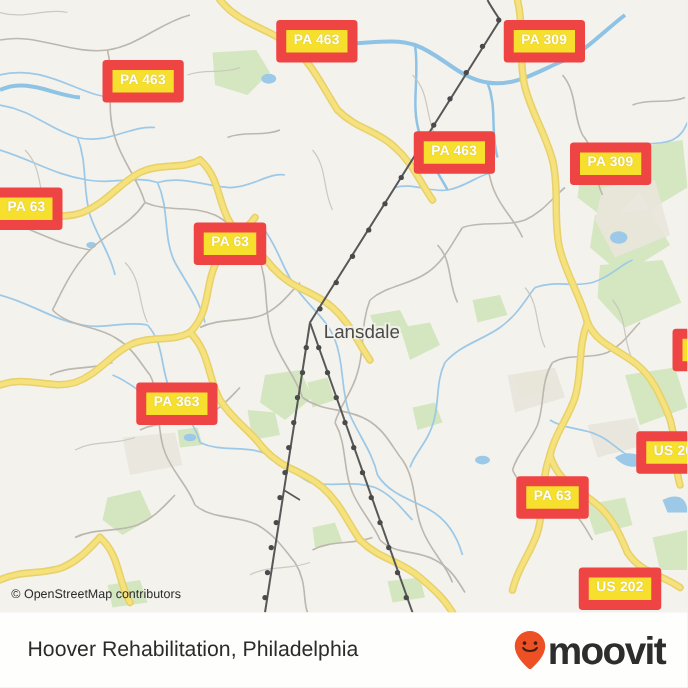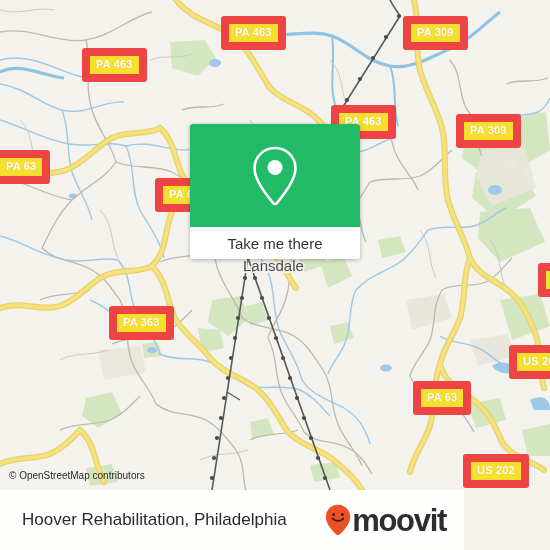--- a/index.html
+++ b/index.html
@@ -30,20 +30,21 @@
     letter-spacing:0.2px;
     box-sizing:content-box;
     text-shadow:0 0 1px rgba(0,0,0,0.18);
   }
   .place-label{
     position:absolute;
     color:#4b4b4b;
     font-size:15px;
     white-space:nowrap;
     text-shadow:-1.5px -1.5px 0 #F3F2ED,1.5px -1.5px 0 #F3F2ED,-1.5px 1.5px 0 #F3F2ED,1.5px 1.5px 0 #F3F2ED,0 0 3px #F3F2ED;
+    margin-left:16px;
   }
 
   
   .attrib{
     position:absolute;left:9px;top:470px;
     font-size:10px;color:#2b2b2b;
     white-space:nowrap;
   }
 
   
@@ -60,21 +61,21 @@
   .pin-svg{display:block;}
   .card-btn{
     height:32px;background:#FFFFFF;
     display:flex;align-items:center;justify-content:center;
     color:#343434;font-size:15px;
     cursor:pointer;
   }
 
   
   .bottombar{
-    position:absolute;left:0;top:490px;width:464px;height:60px;
+    position:absolute;left:0;top:490px;width:550px;height:60px;
     background:rgba(255,255,255,0.90);
     display:flex;align-items:center;
     box-sizing:border-box;
   }
   .bottom-title{
     margin-left:22px;
     font-size:17px;color:#2b2b2b;
     white-space:nowrap;
   }
   .logo{
@@ -320,29 +321,20 @@
     <div class="shield" style="left:155px;top:178px;">PA 63</div>
     <div class="shield" style="left:109px;top:306px;">PA 363</div>
     <div class="shield" style="left:509px;top:345px;">US 202</div>
     <div class="shield" style="left:413px;top:381px;">PA 63</div>
     <div class="shield" style="left:463px;top:454px;">US 202</div>
     <div class="shield" style="left:538px;top:263px;">P</div>
 
     <div class="attrib">© OpenStreetMap contributors</div>
   </div>
 
-  <div class="card">
-    <div class="card-green">
-      <svg class="pin-svg" width="52" height="64" viewBox="0 0 52 64">
-        <path d="M26 4 C14.5 4 5.5 13 5.5 24.3 C5.5 36 17 50 24.3 59.3 C25.1 60.3 26.9 60.3 27.7 59.3 C35 50 46.5 36 46.5 24.3 C46.5 13 37.5 4 26 4 Z" fill="none" stroke="#FFFFFF" stroke-width="2.6"></path>
-        <circle cx="26" cy="23.5" r="7.6" fill="#FFFFFF"></circle>
-      </svg>
-    </div>
-    <div class="card-btn">Take me there</div>
-  </div>
 
   <div class="bottombar">
     <div class="bottom-title">Hoover Rehabilitation, Philadelphia</div>
     <div class="logo">
       <svg width="26" height="32" viewBox="0 0 26 32">
         <path d="M13 0.8 C6.2 0.8 0.8 6.2 0.8 12.9 C0.8 20 8 27.5 11.8 30.7 C12.5 31.3 13.5 31.3 14.2 30.7 C18 27.5 25.2 20 25.2 12.9 C25.2 6.2 19.8 0.8 13 0.8 Z" fill="#EE5026"></path>
         <circle cx="8.6" cy="10.4" r="1.5" fill="#3b2010"></circle>
         <circle cx="17.4" cy="10.4" r="1.5" fill="#3b2010"></circle>
         <path d="M7.6 14.4 C9.4 17.6 16.6 17.6 18.4 14.4" fill="none" stroke="#3b2010" stroke-width="1.7" stroke-linecap="round"></path>
       </svg>

